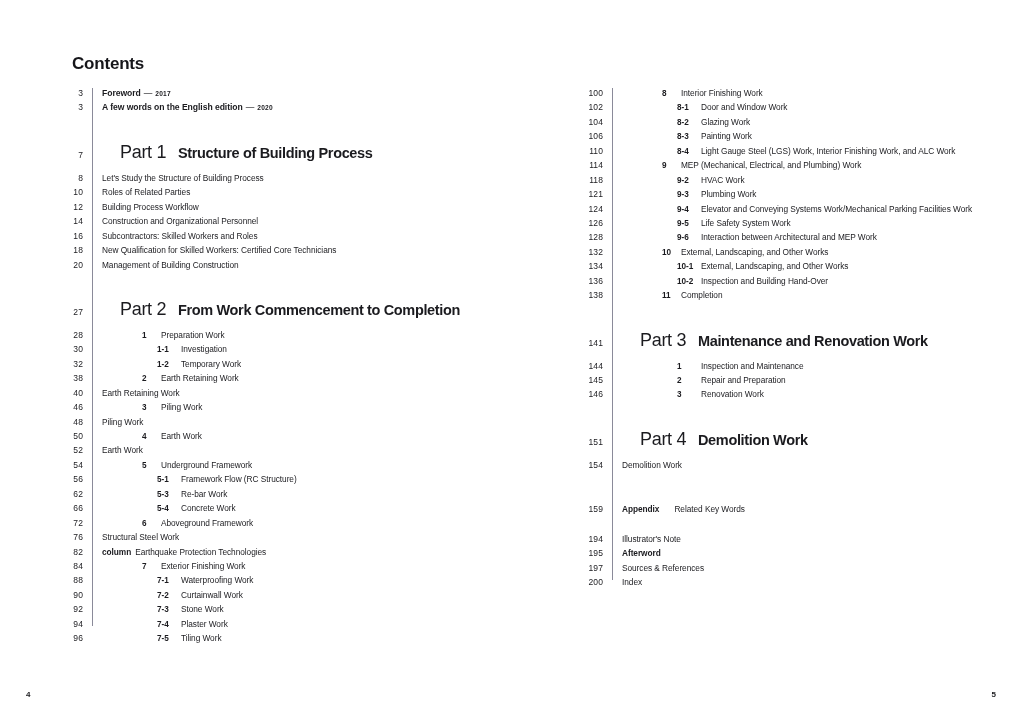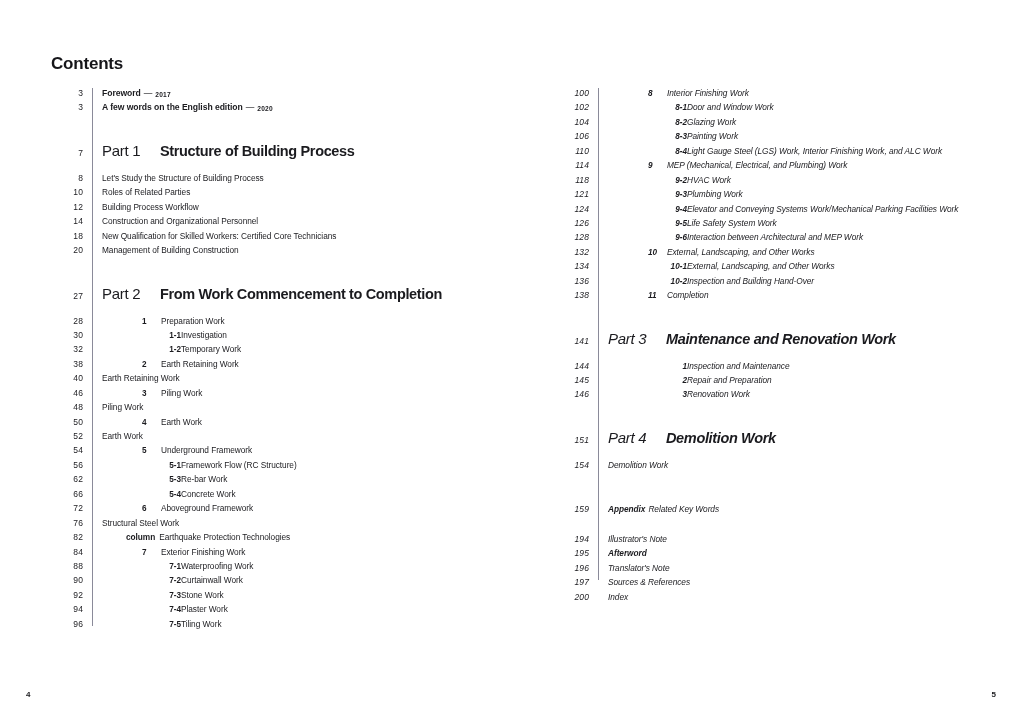--- a/index.html
+++ b/index.html
@@ -19,35 +19,35 @@
   }
 
   .page {
     position: absolute;
     inset: 0;
   }
 
   
   .contents-title {
     position: absolute;
-    left: 51px;
+    left: 72px;
     top: 54px;
     font-size: 17px;
     font-weight: bold;
     letter-spacing: -0.2px;
     color: #16161a;
   }
 
   
   .col {
     position: absolute;
     top: 88px;
   }
   .col-left  { left: 60px;  width: 470px; }
-  .col-right { left: 566px; width: 430px; font-style: italic; }
+  .col-right { left: 580px; width: 430px; }
 
   
   .rule {
     position: absolute;
     top: 0;
     width: 1px;
     background: #8a8a99;
   }
   .col-left  .rule { left: 32px; height: 538px; }
   .col-right .rule { left: 32px; height: 492px; }
@@ -64,21 +64,21 @@
     flex: 0 0 23px;
     text-align: right;
     font-size: 8.5px;
     line-height: 1;
     color: #1b1b1f;
     letter-spacing: 0.1px;
   }
   .row .body {
     margin-left: 19px;
     display: flex;
-    align-items: flex-end;
+    align-items: center;
     white-space: nowrap;
   }
 
   
   .row.front .body { margin-left: 19px; }
   .lbl-bold {
     font-size: 8.6px;
     font-weight: bold;
     letter-spacing: -0.05px;
   }
@@ -90,38 +90,38 @@
   }
   .dash { font-size: 8.6px; margin: 0 2px 0 3px; }
 
   
   .row.part {
     height: 31px;
     align-items: baseline;
   }
   .row.part .pg { font-size: 8.5px; }
   .row.part .part-no {
-    margin-left: 19px;
-    font-size: 15px;
+    margin-left: 37px;
+    font-size: 18px;
     font-weight: normal;
     letter-spacing: -0.3px;
     width: 58px;
     flex: 0 0 58px;
   }
   .row.part .part-title {
     font-size: 14.5px;
     font-weight: bold;
     letter-spacing: -0.35px;
     white-space: nowrap;
   }
 
   
   .ind-plain  { margin-left: 78px; }   
   .ind-n1-num { margin-left: 59px; width: 19px; flex: 0 0 19px; }
-  .ind-n2-num { margin-left: 74px; width: 24px; flex: 0 0 24px; text-align: right; }
+  .ind-n2-num { margin-left: 74px; width: 24px; flex: 0 0 24px; }
   .ind-deep   { margin-left: 98px; }   
 
   .num-b {
     font-size: 8.2px;
     font-weight: bold;
     letter-spacing: 0px;
   }
   .txt {
     font-size: 8.3px;
     font-weight: normal;
@@ -201,20 +201,26 @@
           <span class="txt">Building Process Workflow</span>
         </span>
     </div>
     <div class="row">
       <span class="pg">14</span>
       <span class="body ind-plain">
           <span class="txt">Construction and Organizational Personnel</span>
         </span>
     </div>
     <div class="row">
+      <span class="pg">16</span>
+      <span class="body ind-plain">
+          <span class="txt">Subcontractors: Skilled Workers and Roles</span>
+        </span>
+    </div>
+    <div class="row">
       <span class="pg">18</span>
       <span class="body ind-plain">
           <span class="txt">New Qualification for Skilled Workers: Certified Core Technicians</span>
         </span>
     </div>
     <div class="row">
       <span class="pg">20</span>
       <span class="body ind-plain">
           <span class="txt">Management of Building Construction</span>
         </span>
@@ -304,21 +310,21 @@
         </div>
         <div class="row">
           <span class="pg">76</span>
           <span class="body ind-deep">
             <span class="txt">Structural Steel Work</span>
           </span>
         </div>
         <div class="row">
           <span class="pg">82</span>
           <span class="body ind-deep">
-            <span class="txt-bold" style="margin-right: 4px; margin-left: 24px;">column</span>
+            <span class="txt-bold" style="margin-right: 4px;">column</span>
             <span class="txt">Earthquake Protection Technologies</span>
           </span>
         </div>
         <div class="row">
           <span class="pg">84</span>
           <span class="num-b ind-n1-num">7</span>
           <span class="txt">Exterior Finishing Work</span>
         </div>
         <div class="row">
           <span class="pg">88</span>
@@ -468,44 +474,38 @@
         </span>
     </div>
 
     <div class="spacer-md"></div>
 
     <div id="right-back-matter">
         <div class="spacer-md"></div>
         <div class="row">
           <span class="pg">159</span>
           <span class="body">
-            <span class="txt-bold" style="margin-right: 3px;">Appendix</span>
+            <span class="txt-bold" style="margin-right: 15px;">Appendix</span>
             <span class="txt">Related Key Words</span>
           </span>
         </div>
         <div class="spacer-md"></div>
         <div class="row">
           <span class="pg">194</span>
           <span class="body">
             <span class="txt">Illustrator's Note</span>
           </span>
         </div>
         <div class="row">
           <span class="pg">195</span>
           <span class="body">
             <span class="txt-bold">Afterword</span>
           </span>
         </div>
         <div class="row">
-          <span class="pg">196</span>
-          <span class="body">
-            <span class="txt">Translator's Note</span>
-          </span>
-        </div>
-        <div class="row">
           <span class="pg">197</span>
           <span class="body">
             <span class="txt">Sources &amp; References</span>
           </span>
         </div>
         <div class="row">
           <span class="pg">200</span>
           <span class="body">
             <span class="txt">Index</span>
           </span>

